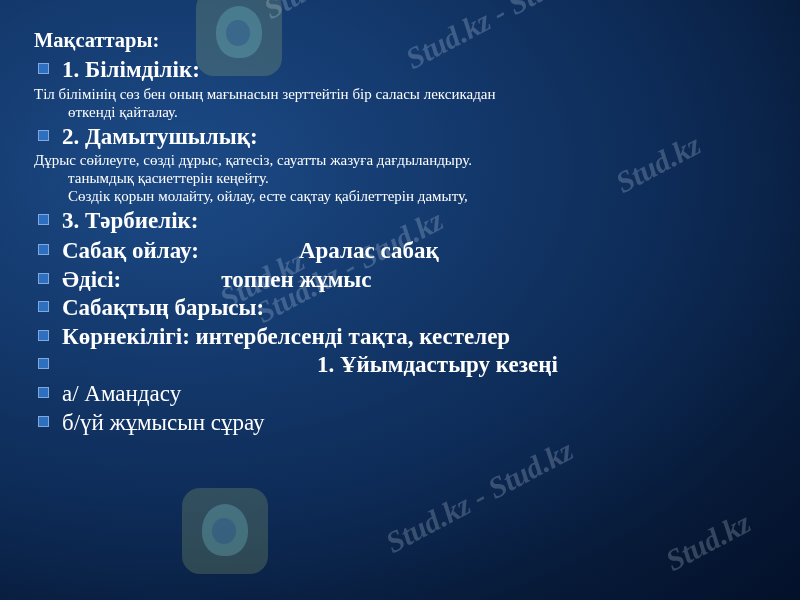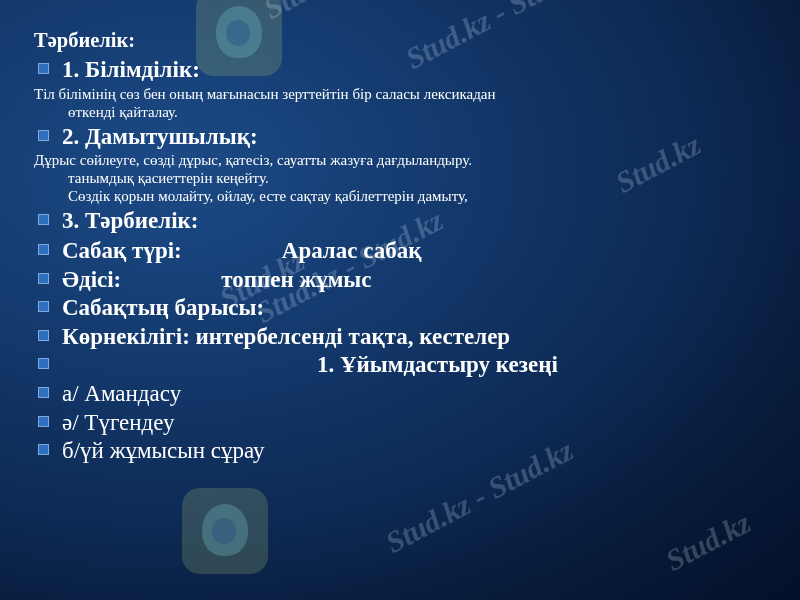--- a/index.html
+++ b/index.html
@@ -138,21 +138,21 @@
     <div class="wm-text" style="left:400px; top:46px; font-size:30px; transform:rotate(-28deg);">Stud.kz - Stud.kz</div>
     <div class="wm-text" style="left:610px; top:170px; font-size:30px; transform:rotate(-28deg);">Stud.kz</div>
     <div class="wm-text" style="left:250px; top:300px; font-size:30px; transform:rotate(-28deg);">Stud.kz - Stud.kz</div>
     <div class="wm-text" style="left:214px; top:286px; font-size:30px; transform:rotate(-28deg);">Stud.kz</div>
     <div class="wm-text" style="left:380px; top:530px; font-size:30px; transform:rotate(-28deg);">Stud.kz - Stud.kz</div>
     <div class="wm-text" style="left:660px; top:548px; font-size:30px; transform:rotate(-28deg);">Stud.kz</div>
   </div>
 
   <div class="content">
 
-    <div class="title">Тәрбиелік:</div>
+    <div class="title">Мақсаттары:</div>
 
     <ul class="list">
 
       <li class="item">
         <span class="bullet"></span>
         <span class="bold">1. Білімділік:</span>
       </li>
 
       <li>
         <p class="para">
@@ -179,21 +179,21 @@
         <span class="bold">3. Тәрбиелік:</span>
       </li>
 
       <li>
         <p class="para">
         </p>
       </li>
 
       <li class="item">
         <span class="bullet"></span>
-        <span class="bold">Сабақ түрі:</span><span class="indent-mid bold">Аралас сабақ</span>
+        <span class="bold">Сабақ ойлау:</span><span class="indent-mid bold">Аралас сабақ</span>
       </li>
 
       <li class="item">
         <span class="bullet"></span>
         <span class="bold">Әдісі:</span><span class="indent-mid bold">топпен жұмыс</span>
       </li>
 
       <li class="item">
         <span class="bullet"></span>
         <span class="bold">Сабақтың барысы:</span>
@@ -207,24 +207,20 @@
       <li class="item">
         <span class="bullet"></span>
         <span class="indent-center bold">1. Ұйымдастыру кезеңі</span>
       </li>
 
       <li class="item">
         <span class="bullet"></span>
         <span>а/ Амандасу</span>
       </li>
 
-      <li class="item">
-        <span class="bullet"></span>
-        <span>ә/ Түгендеу</span>
-      </li>
 
       <li class="item">
         <span class="bullet"></span>
         <span>б/үй жұмысын сұрау</span>
       </li>
 
     </ul>
   </div>
 </div>
 

